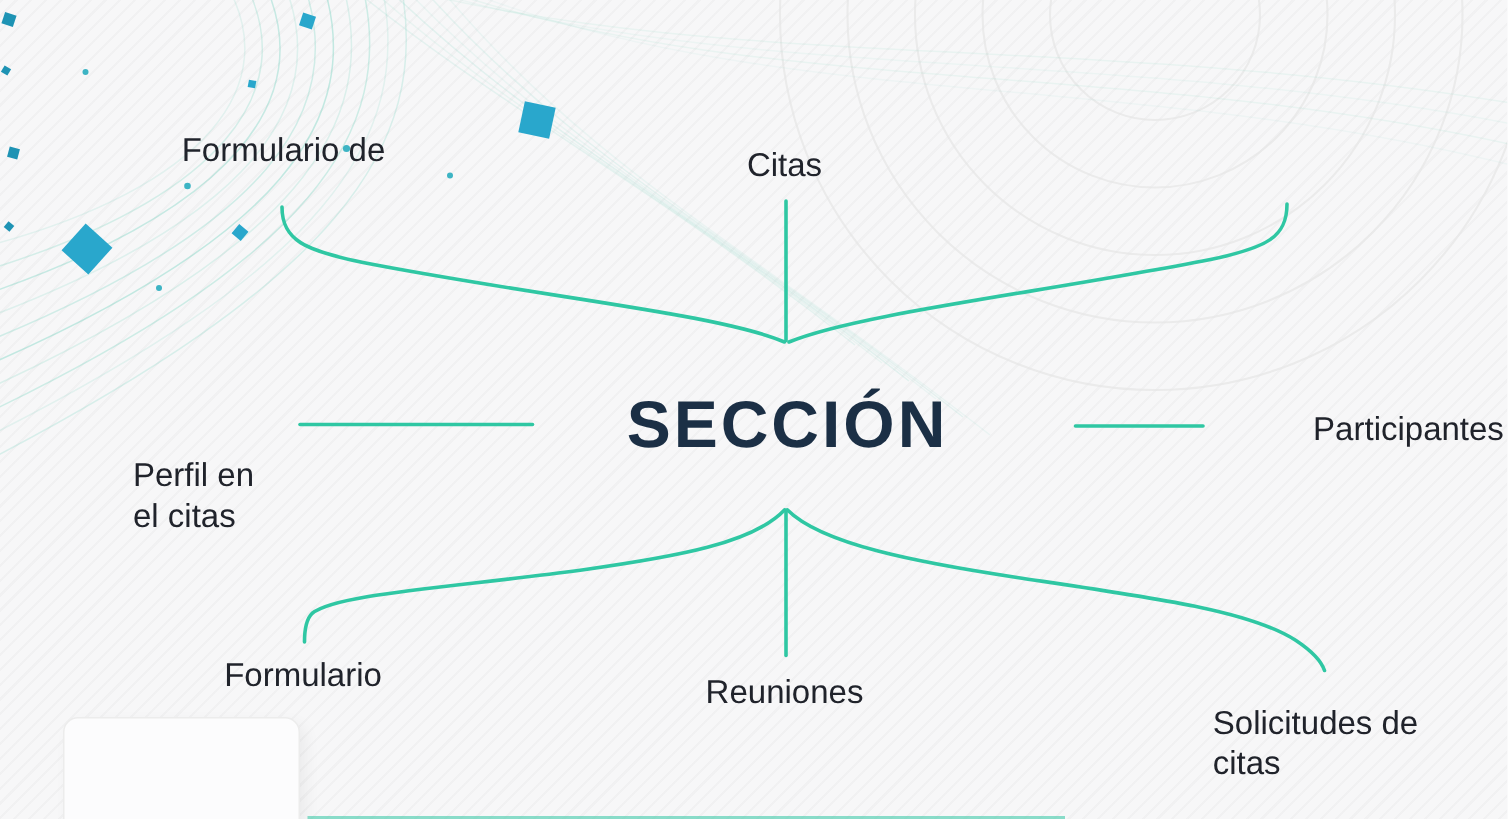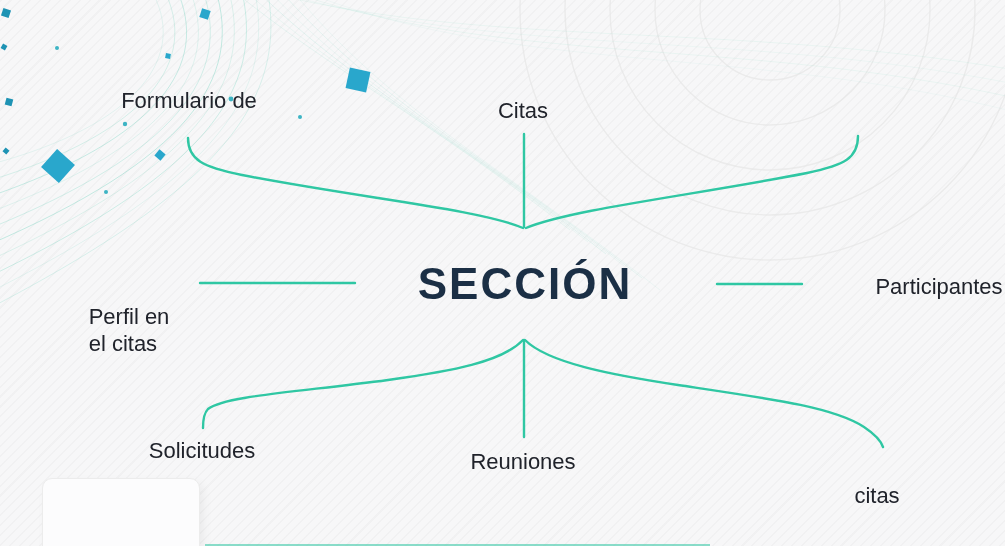--- a/index.html
+++ b/index.html
@@ -140,26 +140,27 @@
   <div class="label pos-perfil">
     <span class="ln">Perfil en</span>
     <span class="ln">el citas</span>
   </div>
 
   <div class="label pos-participantes">
     <span class="ln">Participantes</span>
   </div>
 
   <div class="label pos-matchmaking">
-    <span class="ln">Solicitudes</span>
+    <span class="ln">Formulario</span>
   </div>
 
   <div class="label pos-reuniones">
     <span class="ln">Reuniones</span>
   </div>
 
   <div class="label pos-solicitudes">
+    <span class="ln">Solicitudes de</span>
     <span class="ln">citas</span>
   </div>
 
   <div class="bottom-accent"></div>
 
 </div>
 
 </body></html>

